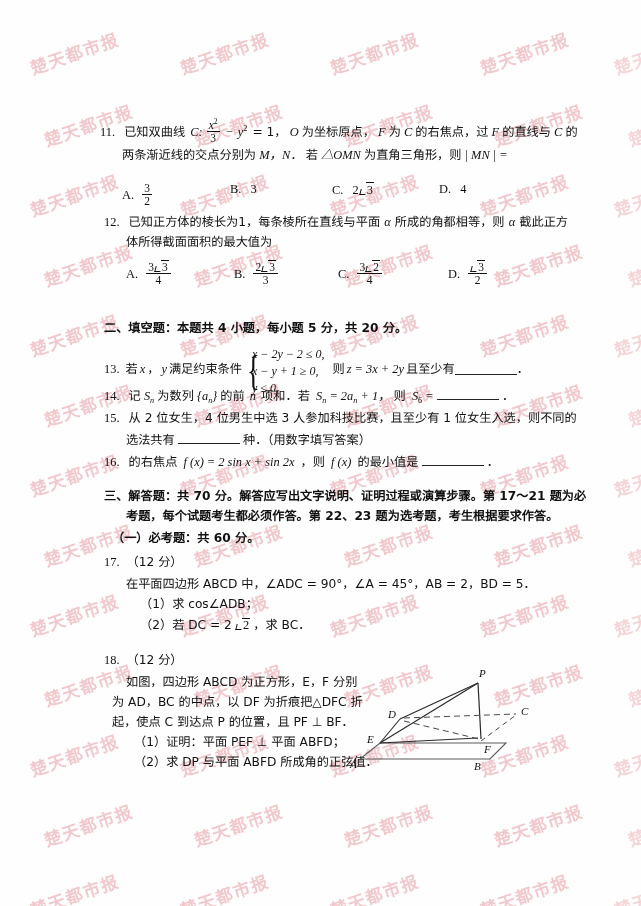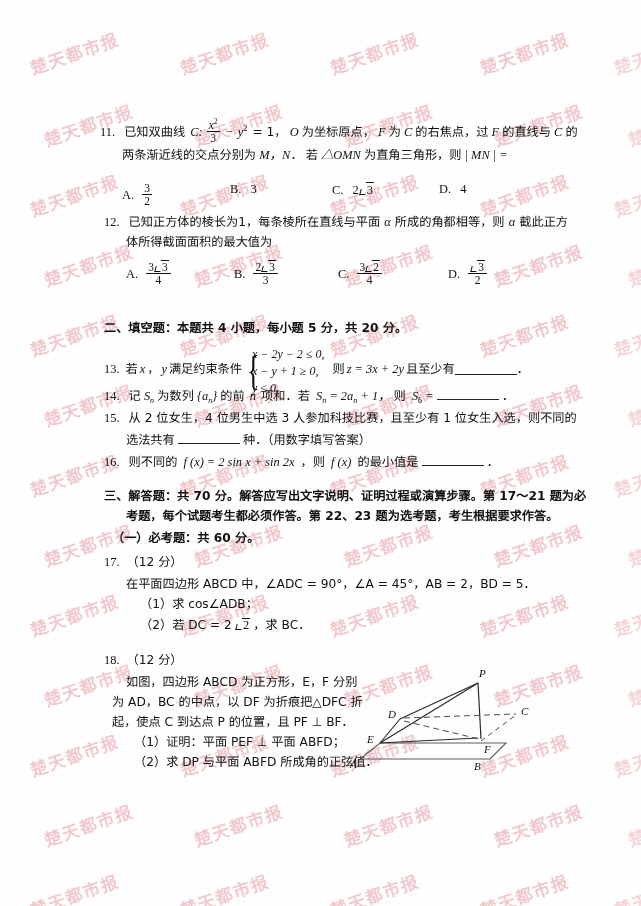--- a/index.html
+++ b/index.html
@@ -349,21 +349,21 @@
       <div class="ln" style="position:absolute; left:22px; top:20px;">
         <span class="cn">选法共有</span>
         <span class="fill"></span>
         <span class="cn">种．（用数字填写答案）</span>
       </div>
     </div>
 
     <div class="blk" style="left:104px; top:454px;">
       <div class="ln">
         <span class="qn">16.</span>
-        <span class="cn" style="margin-left:6px;">则不同的</span>
+        <span class="cn" style="margin-left:6px;">的右焦点</span>
         <span class="it" style="margin:0 3px;">f (x) = 2 sin x + sin 2x</span>
         <span class="cn">，则</span>
         <span class="it" style="margin:0 3px;">f (x)</span>
         <span class="cn">的最小值是</span>
         <span class="fill"></span>
         <span class="cn">．</span>
       </div>
     </div>
 
     <div class="blk" style="left:104px; top:490px;">

